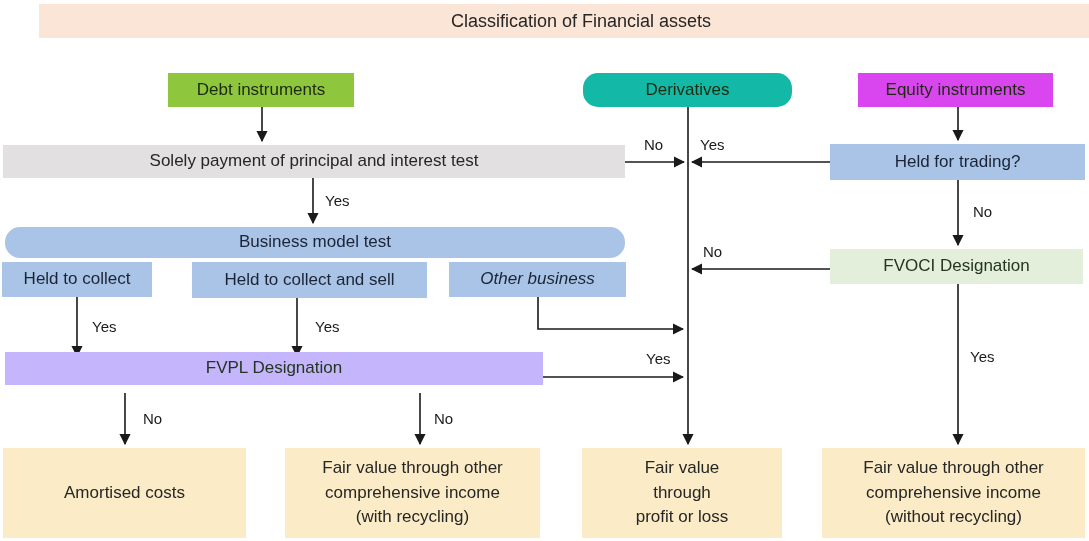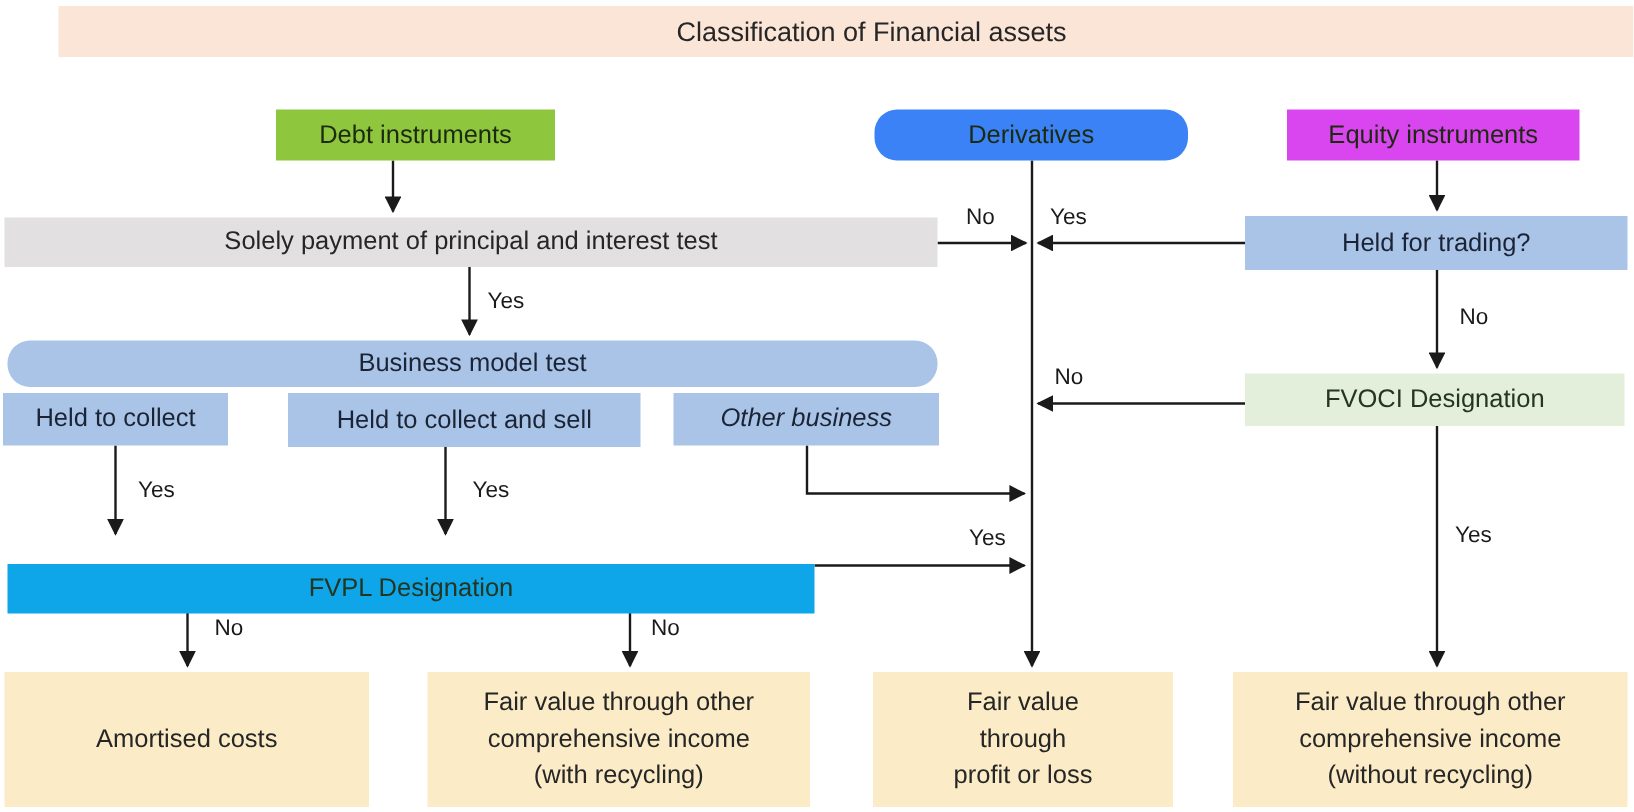--- a/index.html
+++ b/index.html
@@ -71,32 +71,32 @@
     <line x1="77" y1="297" x2="77" y2="356" marker-end="url(#arrow)"></line>
     <line x1="297" y1="297" x2="297" y2="356" marker-end="url(#arrow)"></line>
     <polyline points="538,297 538,329 683,329" marker-end="url(#arrow)"></polyline>
     <line x1="543" y1="377" x2="683" y2="377" marker-end="url(#arrow)"></line>
     <line x1="125" y1="393" x2="125" y2="444" marker-end="url(#arrow)"></line>
     <line x1="420" y1="393" x2="420" y2="444" marker-end="url(#arrow)"></line>
   </svg>
 
   <div class="box banner" style="left: 3px; top: 4px; width: 1084px; height: 34px; background-color: rgb(251, 229, 214);">Classification of Financial assets</div>
 
-  <div class="box node-green" style="left: 184px; top: 73px; width: 186px; height: 34px; background-color: rgb(142, 198, 61);">Debt instruments</div>
-  <div class="box node-green" style="left: 583px; top: 73px; width: 209px; height: 34px; background-color: #3b82f6; border-radius: 15px;">Derivatives</div>
+  <div class="box node-green" style="left: 168px; top: 73px; width: 186px; height: 34px; background-color: rgb(142, 198, 61);">Debt instruments</div>
+  <div class="box node-green" style="left: 583px; top: 73px; width: 209px; height: 34px; background-color: #14b8a6; border-radius: 15px;">Derivatives</div>
   <div class="box node-green" style="left: 858px; top: 73px; width: 195px; height: 34px; background-color: #d946ef;">Equity instruments</div>
 
   <div class="box node-gray" style="left: 3px; top: 145px; width: 622px; height: 33px; background-color: rgb(226, 224, 224);">Solely payment of principal and interest test</div>
   <div class="box node-blue" style="left: 830px; top: 144px; width: 255px; height: 36px; background-color: rgb(169, 196, 230);">Held for trading?</div>
   <div class="box node-blue" style="left: 5px; top: 227px; width: 620px; height: 31px; background-color: rgb(169, 196, 230); border-radius: 15px;">Business model test</div>
   <div class="box node-blue" style="left: 2px; top: 262px; width: 150px; height: 35px; background-color: rgb(169, 196, 230);">Held to collect</div>
   <div class="box node-blue" style="left: 192px; top: 262px; width: 235px; height: 36px; background-color: rgb(169, 196, 230);">Held to collect and sell</div>
   <div class="box node-blue" style="left: 449px; top: 262px; width: 177px; height: 35px; background-color: rgb(169, 196, 230); font-style: italic;">Other business</div>
   <div class="box node-lightgreen" style="left: 830px; top: 249px; width: 253px; height: 35px; background-color: rgb(227, 239, 219);">FVOCI Designation</div>
-  <div class="box node-lightgreen" style="left: 5px; top: 376px; width: 538px; height: 33px; background-color: #0ea5e9;">FVPL Designation</div>
+  <div class="box node-lightgreen" style="left: 5px; top: 352px; width: 538px; height: 33px; background-color: #c4b5fd;">FVPL Designation</div>
 
   <div class="box node-cream" style="left: 3px; top: 448px; width: 243px; height: 90px; background-color: rgb(251, 236, 199);">Amortised costs</div>
   <div class="box node-cream" style="left: 285px; top: 448px; width: 255px; height: 90px; background-color: rgb(251, 236, 199);">Fair value through other
 comprehensive income
 (with recycling)</div>
   <div class="box node-cream" style="left: 582px; top: 448px; width: 200px; height: 90px; background-color: rgb(251, 236, 199);">Fair value
 through
 profit or loss</div>
   <div class="box node-cream" style="left: 822px; top: 448px; width: 263px; height: 90px; background-color: rgb(251, 236, 199);">Fair value through other
 comprehensive income

